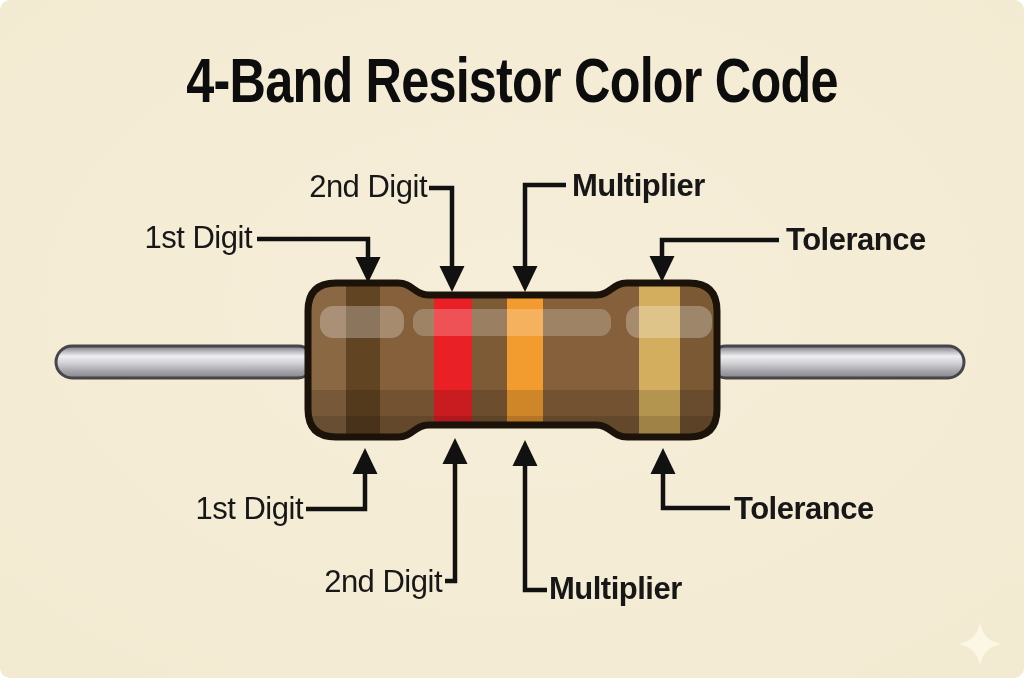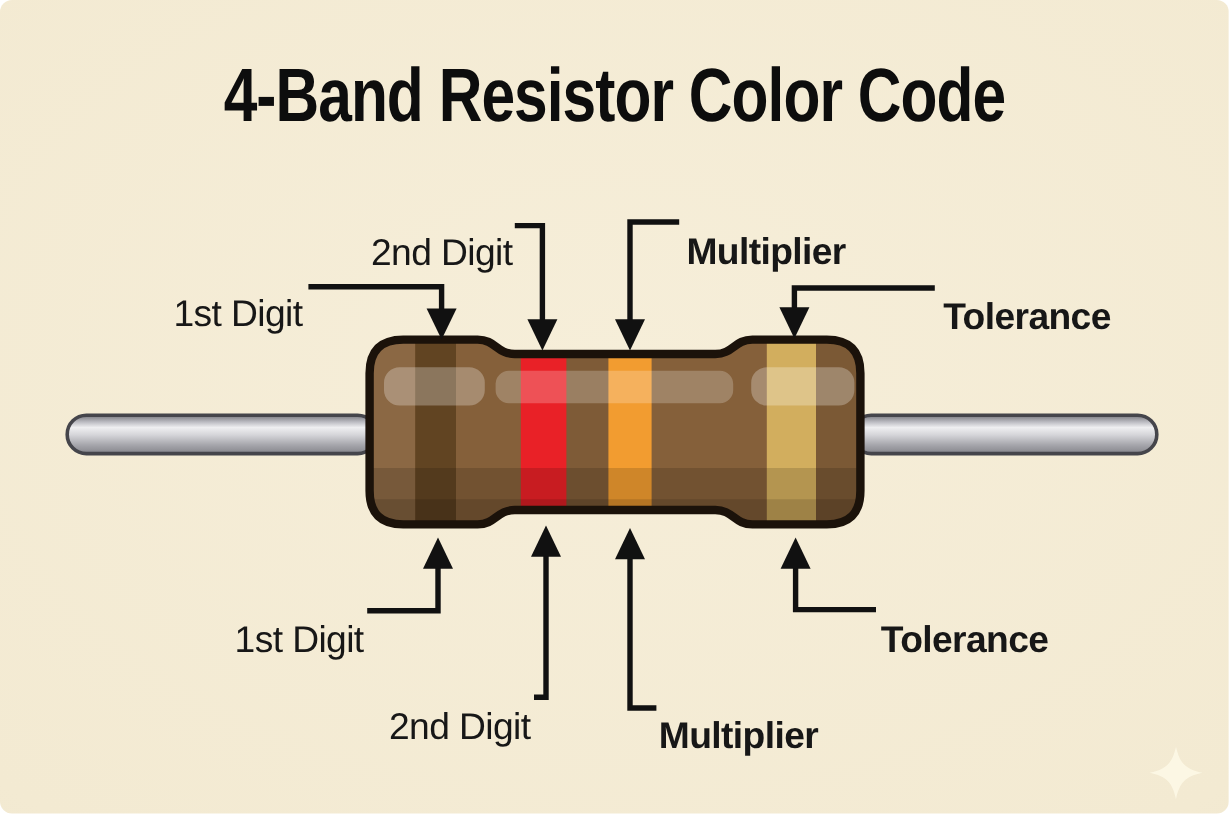--- a/index.html
+++ b/index.html
@@ -33,21 +33,20 @@
     width: 1024px;
     height: 687px;
   }
 
   .callout {
     position: absolute;
     font-size: 31px;
     letter-spacing: -0.5px;
     white-space: nowrap;
     color: #171717;
-    margin-top: 24px;
   }
   .anchor-right { transform: translate(-100%, -50%); }
   .anchor-left  { transform: translate(0, -50%); font-weight: bold; }
 
   .c-t1 { left: 252px; top: 238px; }
   .c-t2 { left: 427px; top: 187px; }
   .c-t3 { left: 572px; top: 186px; }
   .c-t4 { left: 786px; top: 240px; }
   .c-b1 { left: 303px; top: 509px; }
   .c-b2 { left: 442px; top: 582px; }

